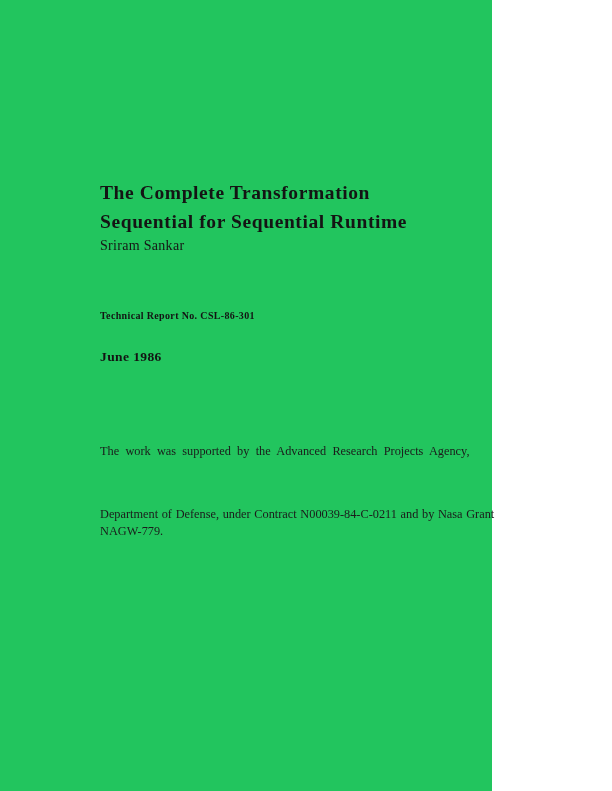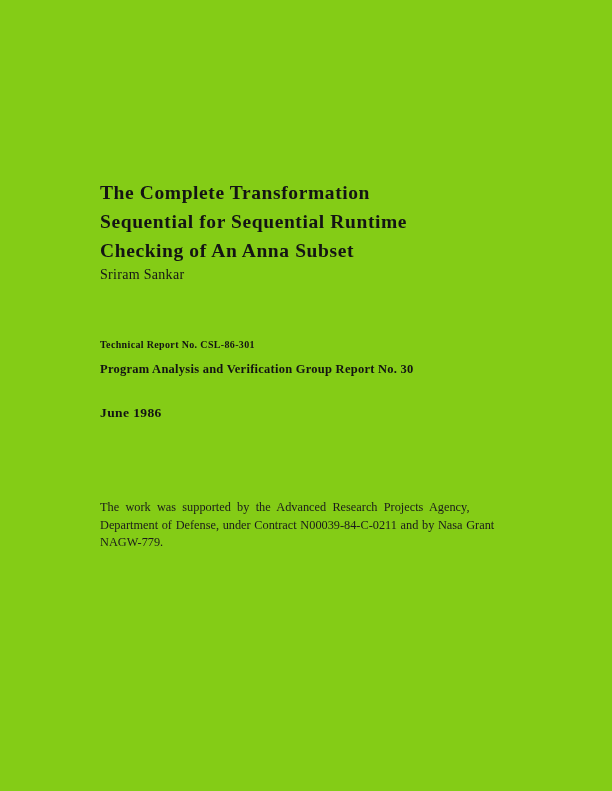--- a/index.html
+++ b/index.html
@@ -12,23 +12,23 @@
     height: 791px;
     position: relative;
     font-family: "Liberation Serif", serif;
     color: #1a1a1a;
     overflow: hidden;
   }
   .page {
     position: absolute;
     top: 0;
     left: 0;
-    width: 612px;
+    width: 492px;
     height: 791px;
-    background: #84cc16;
+    background: #22c55e;
   }
   .content {
     position: absolute;
     left: 100px;
     top: 178px;
     width: 412px;
   }
   .title {
     font-family: "Liberation Serif", serif;
     font-size: 19.5px;
@@ -78,41 +78,39 @@
     line-height: 17.5px;
     text-align: justify;
     color: #1b1b1b;
     width: 408px;
   }
   .footnote .jline {
     display: block;
     text-align: justify;
   }
   .fn1 { word-spacing: 3.2px; }
-  .fn2 { word-spacing: 0.6px; }
+  .fn2 { word-spacing: 0.6px; margin-top: 45px; }
 </style>
 </head>
 <body>
 
 <div class="page">
   <div class="content">
 
     <h1 class="title">
       <span class="title-line">The Complete Transformation</span>
       <span class="title-line">Sequential for Sequential Runtime</span>
-      <span class="title-line">Checking of An Anna Subset</span>
     </h1>
 
     <div class="authors">
       <span class="author-line">Sriram Sankar</span>
     </div>
 
     <div class="reports">
       <p class="report-line">Technical Report No. CSL-86-301</p>
-      <p class="report-line second">Program Analysis and Verification Group Report No. 30</p>
     </div>
 
     <div class="date">June 1986</div>
 
     <div class="footnote">
       <span class="jline fn1">The work was supported by the Advanced Research Projects Agency,</span>
       <span class="jline fn2">Department of Defense, under Contract N00039-84-C-0211 and by Nasa Grant</span>
       <span class="jline">NAGW-779.</span>
     </div>
 

